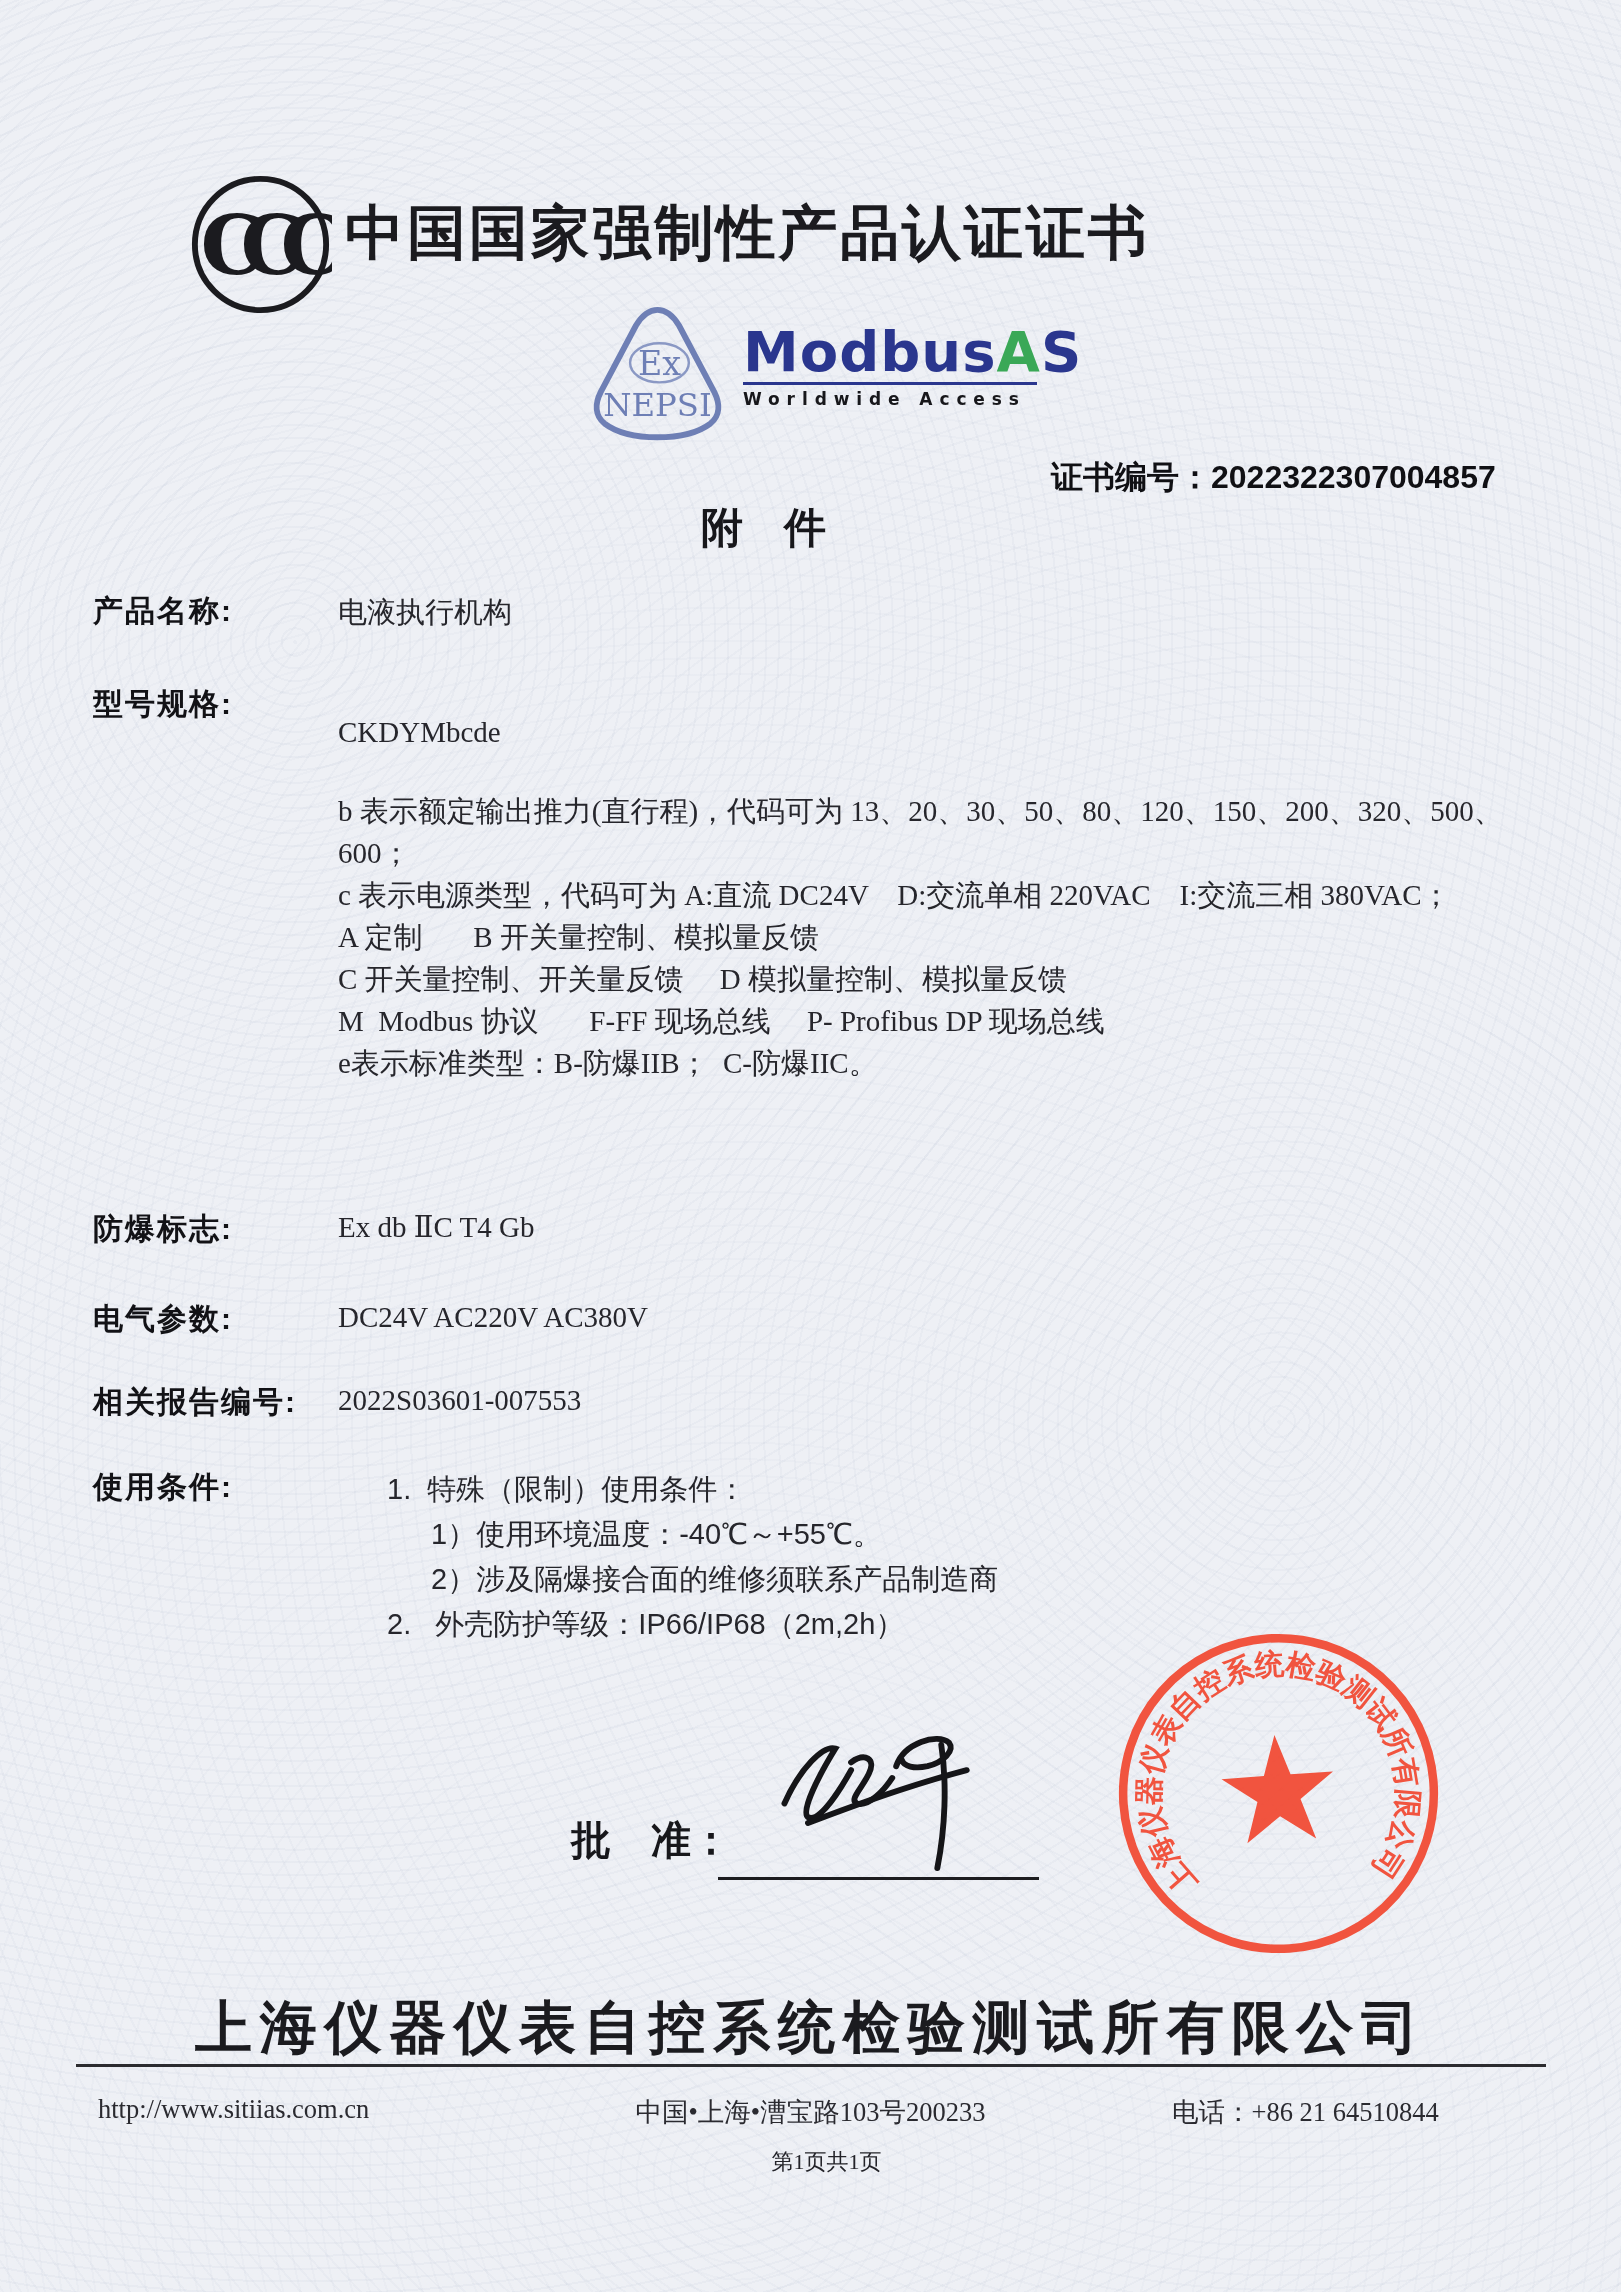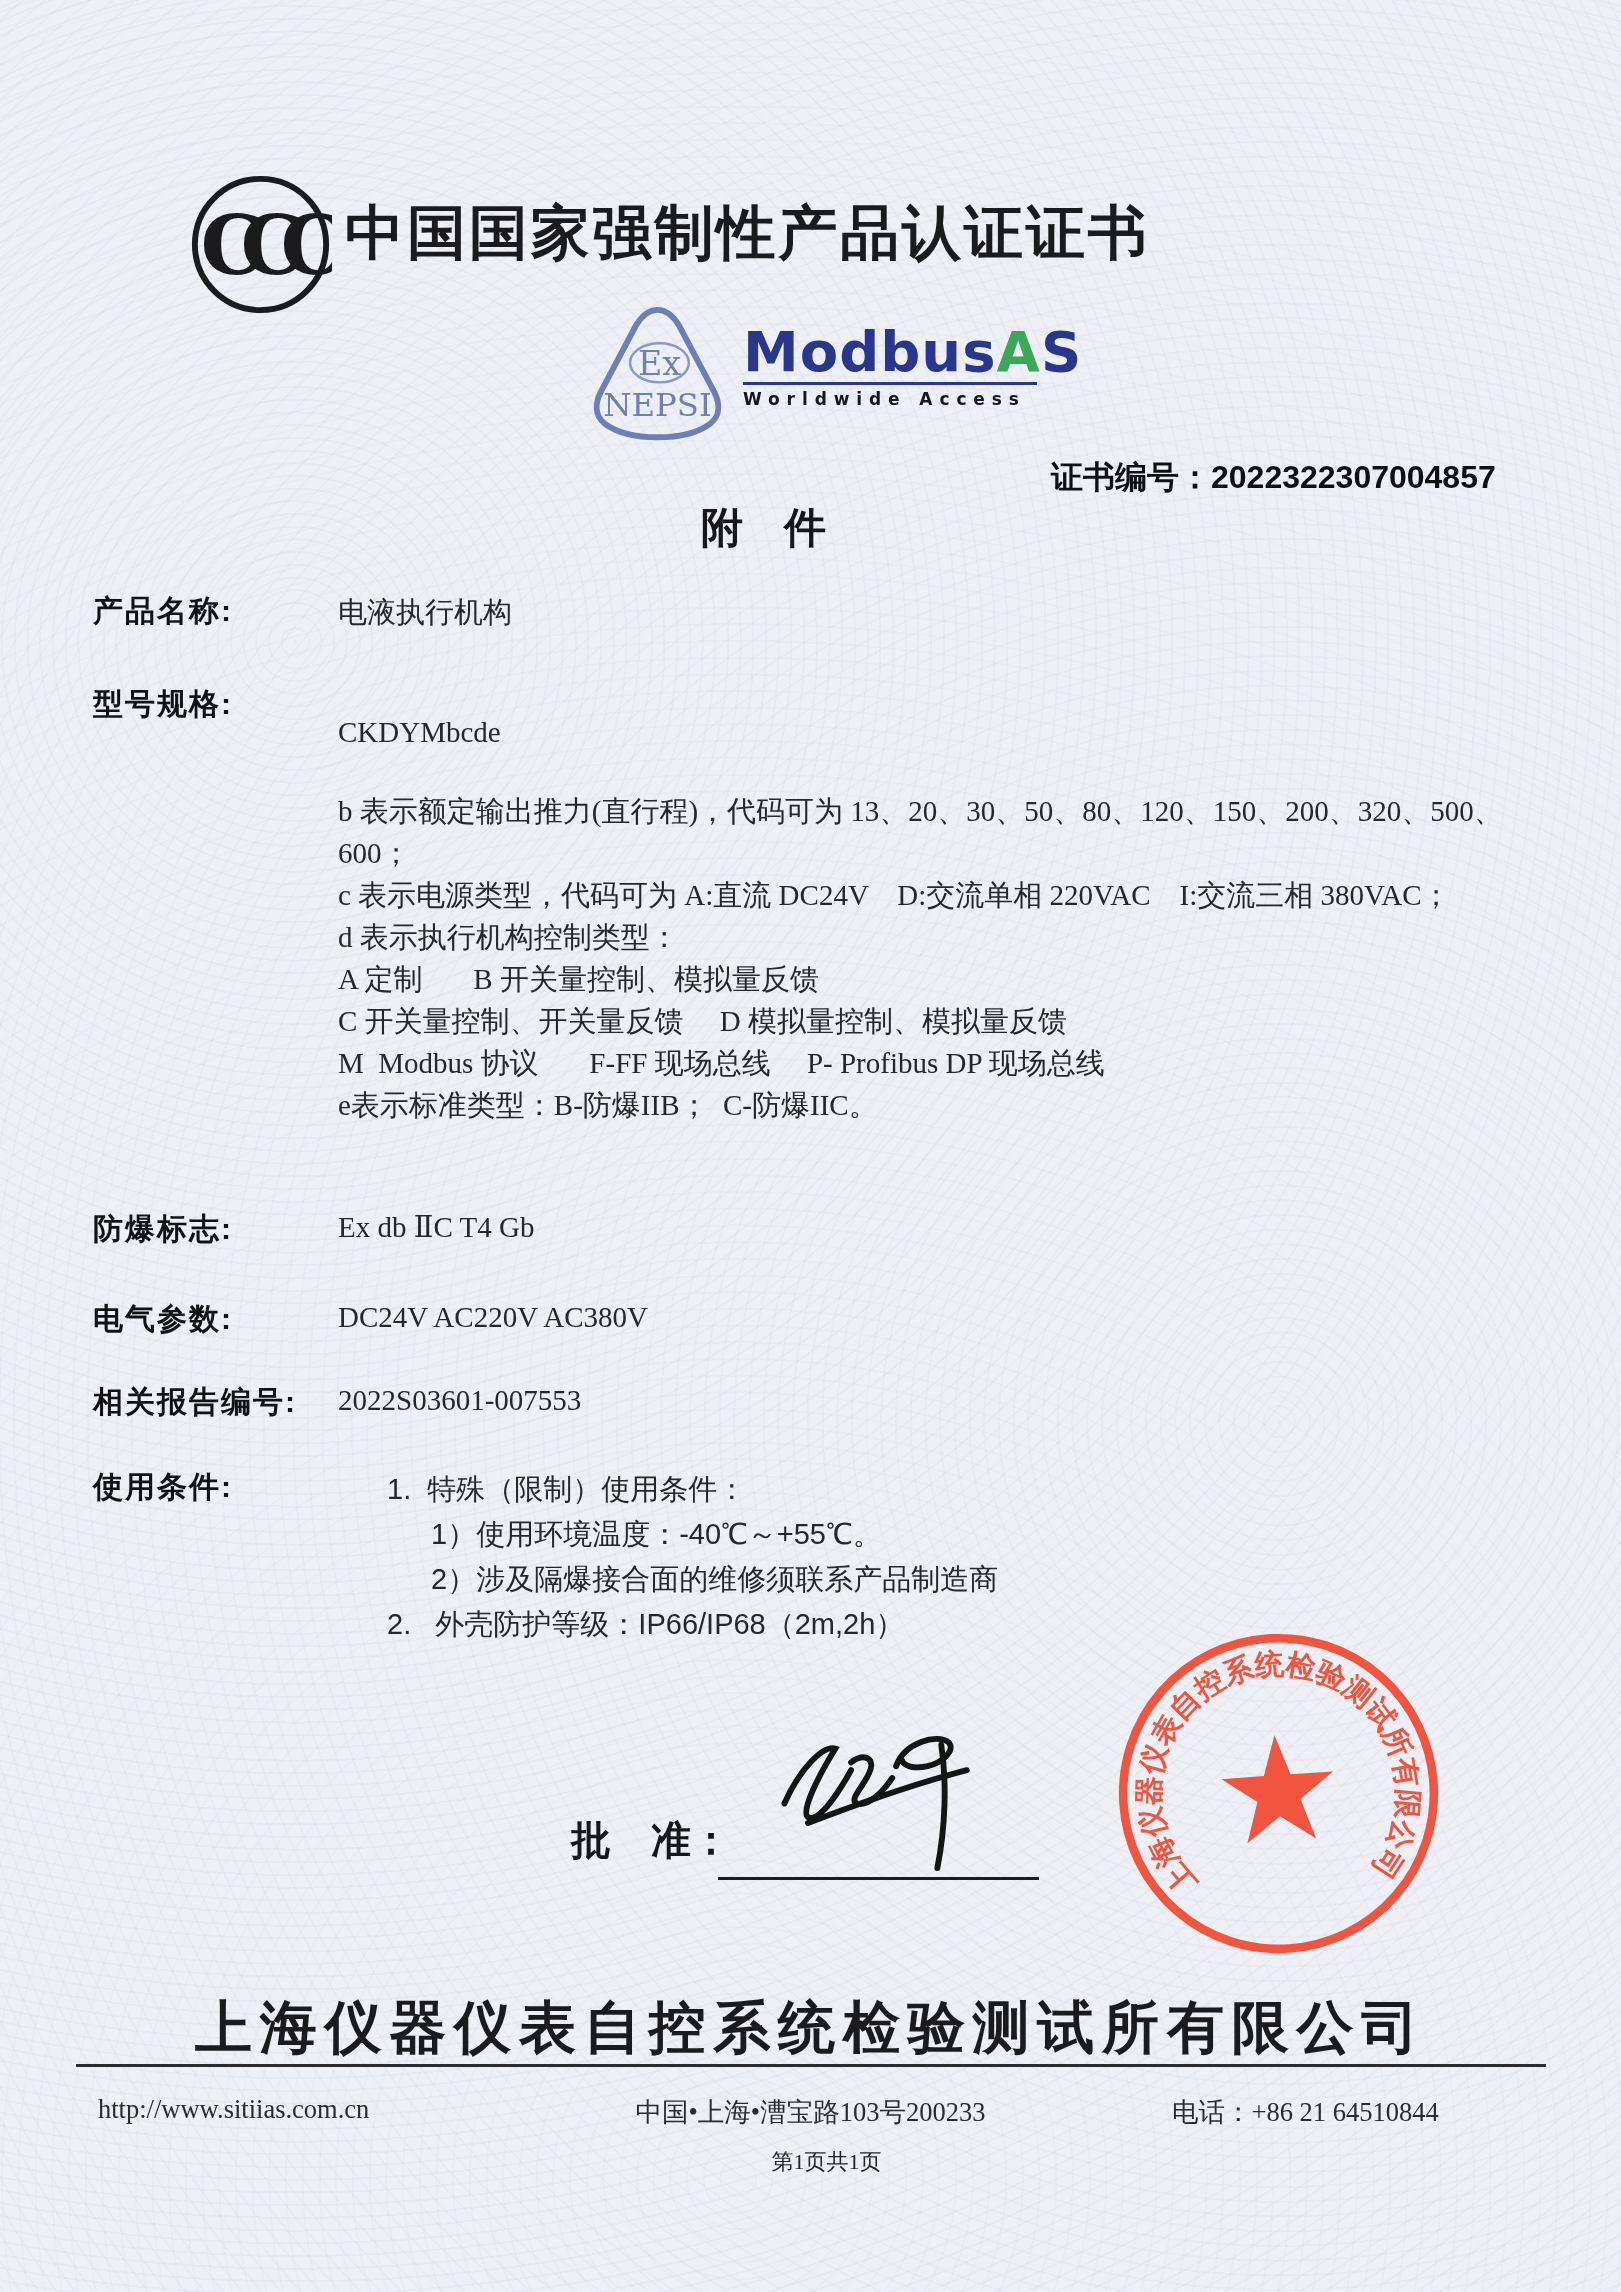--- a/index.html
+++ b/index.html
@@ -86,21 +86,20 @@
   <div class="abs fld-label" style="top:591px;">产品名称:</div>
   <div class="abs fld-value" style="top:593px;">电液执行机构</div>
 
   <div class="abs fld-label" style="top:684px;">型号规格:</div>
   <div class="abs fld-value" style="top:692px;margin-top:24px;">CKDYMbcde</div>
 
   <div class="abs desc-block">
     <div class="desc-line">b 表示额定输出推力(直行程)，代码可为 13、20、30、50、80、120、150、200、320、500、</div>
     <div class="desc-line">600；</div>
     <div class="desc-line">c 表示电源类型，代码可为 A:直流 DC24V    D:交流单相 220VAC    I:交流三相 380VAC；</div>
-    <div class="desc-line">d 表示执行机构控制类型：</div>
     <div class="desc-line">A 定制       B 开关量控制、模拟量反馈</div>
     <div class="desc-line">C 开关量控制、开关量反馈     D 模拟量控制、模拟量反馈</div>
     <div class="desc-line">M  Modbus 协议       F-FF 现场总线     P- Profibus DP 现场总线</div>
     <div class="desc-line">e表示标准类型：B-防爆IIB；  C-防爆IIC。</div>
   </div>
 
   <div class="abs fld-label" style="top:1209px;">防爆标志:</div>
   <div class="abs fld-value" style="top:1210px;">Ex db ⅡC T4 Gb</div>
 
   <div class="abs fld-label" style="top:1299px;">电气参数:</div>

